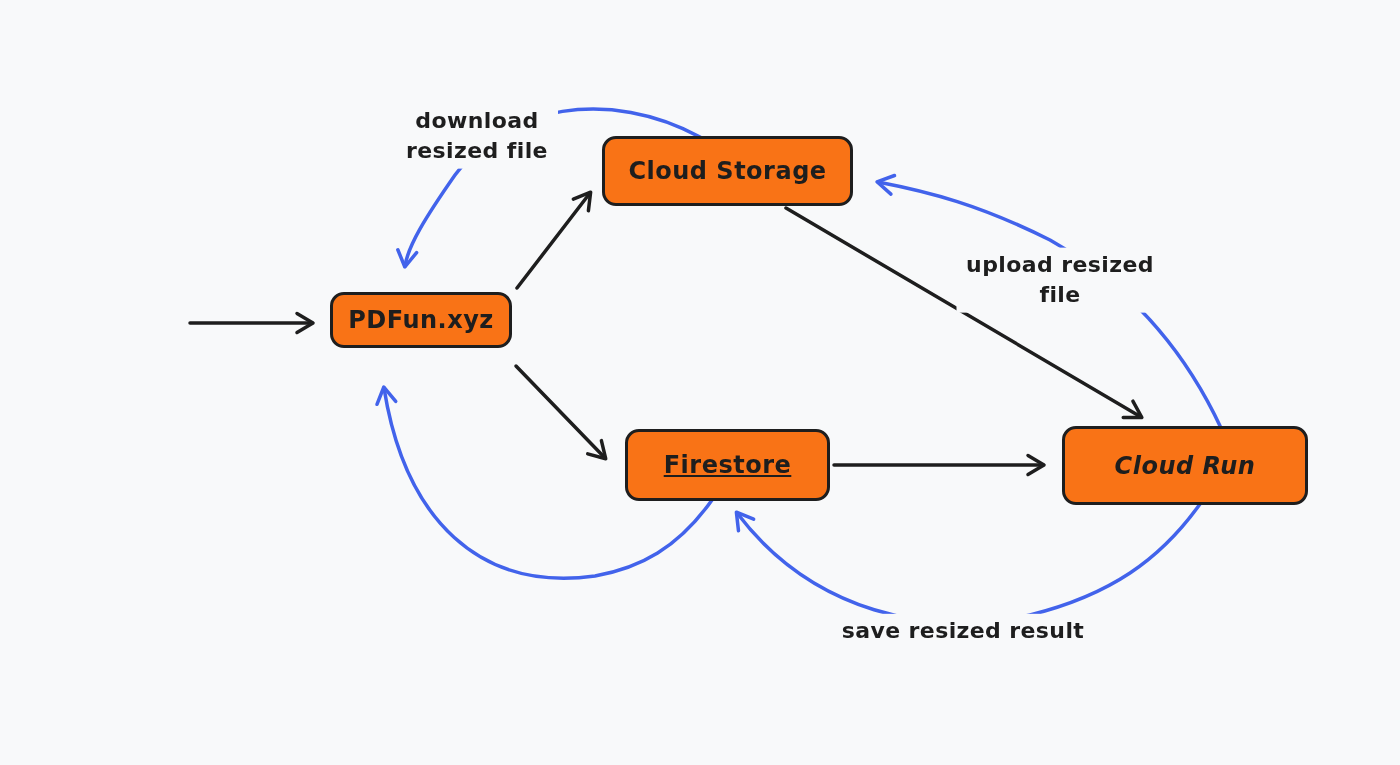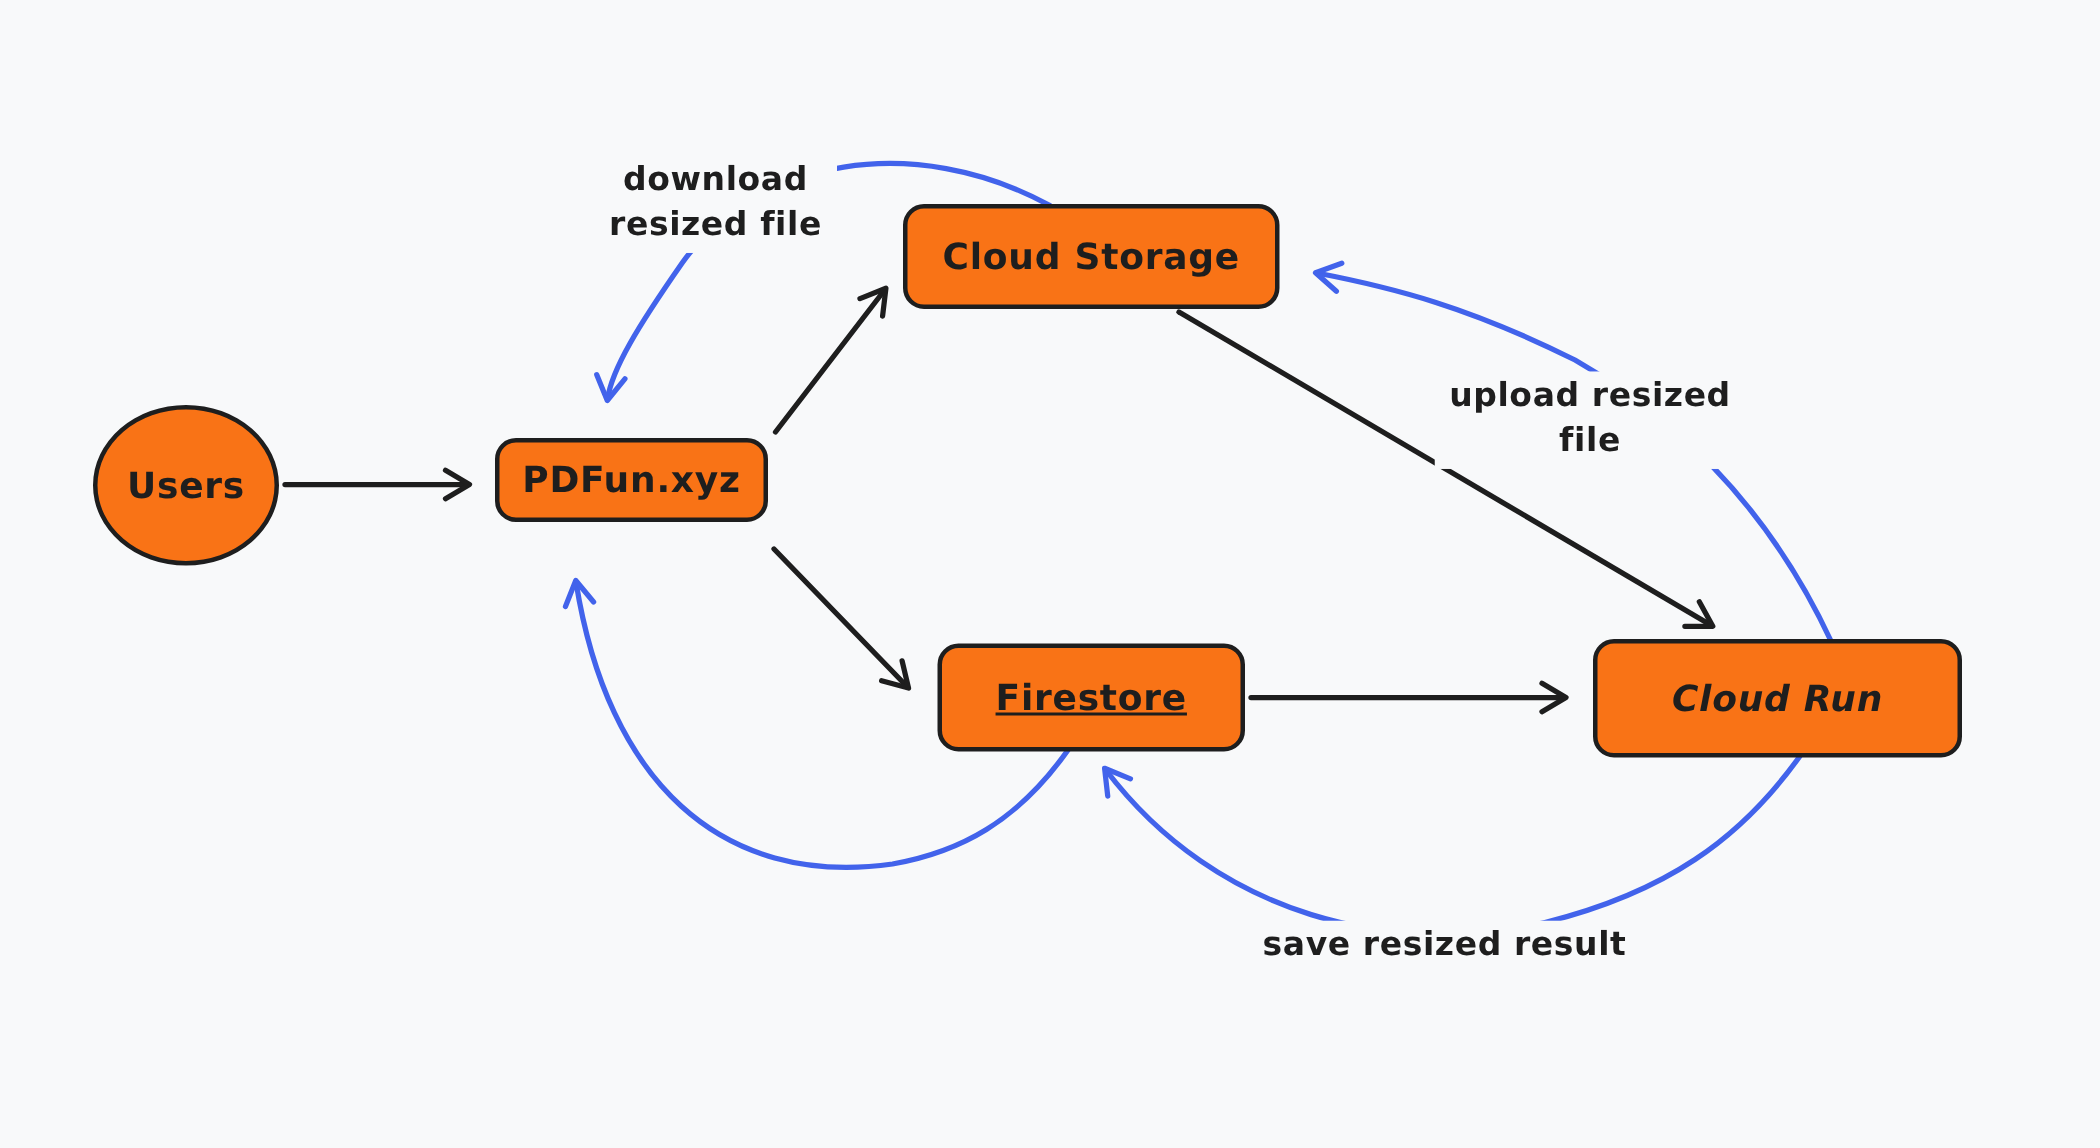--- a/index.html
+++ b/index.html
@@ -71,23 +71,20 @@
     <path d="M 516,366 L 605,458" fill="none" stroke="#1e1e1e" stroke-width="3.5" stroke-linecap="round" marker-end="url(#arrow-black)"></path>
     <path d="M 786,208 L 1141,417" fill="none" stroke="#1e1e1e" stroke-width="3.5" stroke-linecap="round" marker-end="url(#arrow-black)"></path>
     <path d="M 834,465 L 1043,465" fill="none" stroke="#1e1e1e" stroke-width="3.5" stroke-linecap="round" marker-end="url(#arrow-black)"></path>
 
     <path d="M 700,137 C 610,88 505,105 455,175 C 425,218 408,246 405,266" fill="none" stroke="#4263eb" stroke-width="3.5" stroke-linecap="round" marker-end="url(#arrow-blue)"></path>
     <path d="M 1221,428 C 1180,340 1120,280 1050,240 C 980,205 930,192 878,182" fill="none" stroke="#4263eb" stroke-width="3.5" stroke-linecap="round" marker-end="url(#arrow-blue)"></path>
     <path d="M 1200,504 C 1160,560 1110,595 1030,615 C 930,638 812,612 737,513" fill="none" stroke="#4263eb" stroke-width="3.5" stroke-linecap="round" marker-end="url(#arrow-blue)"></path>
     <path d="M 712,500 C 678,548 640,568 595,576 C 480,592 405,520 384,388" fill="none" stroke="#4263eb" stroke-width="3.5" stroke-linecap="round" marker-end="url(#arrow-blue)"></path>
   </svg>
 
-  <div class="node ellipse" style="left:62px; top:270px; width:124px; height:107px;">
-    <span>Users</span>
-  </div>
 
   <div class="node rect" style="left:330px; top:292px; width:182px; height:56px;justify-content:center;">
     <span>PDFun.xyz</span>
   </div>
 
   <div class="node rect" style="left:602px; top:136px; width:251px; height:70px;">
     <span>Cloud Storage</span>
   </div>
 
   <div class="node rect" style="left:625px; top:429px; width:205px; height:72px;text-decoration:underline;">

